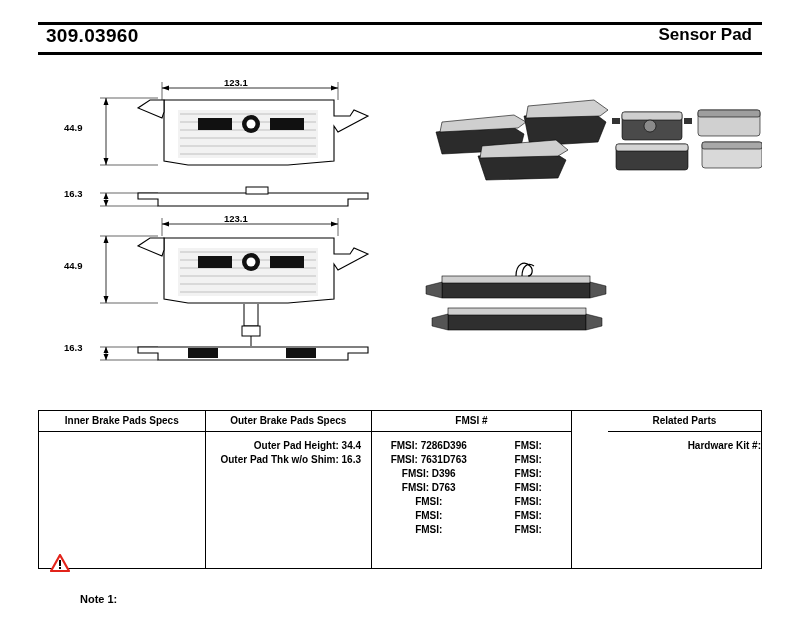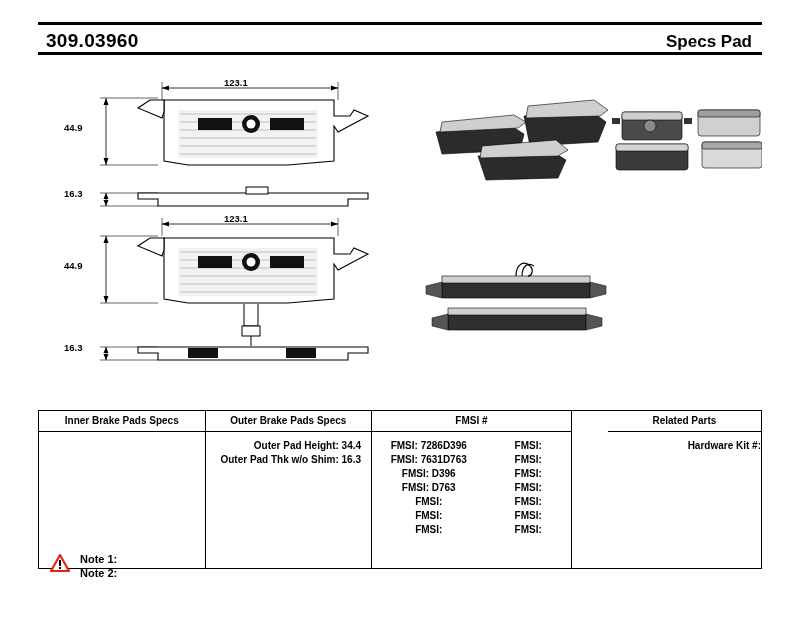--- a/index.html
+++ b/index.html
@@ -25,21 +25,21 @@
   
   .header {
     position: absolute;
     left: 38px;
     top: 22px;
     width: 724px;
     height: 33px;
     border-top: 3px solid #000;
     border-bottom: 3px solid #000;
     display: flex;
-    align-items: flex-end;
+    align-items: flex-start;
     justify-content: space-between;
     box-sizing: border-box;
   }
   .header .part-number {
     font-size: 19px;
     font-weight: bold;
     letter-spacing: 0.3px;
     padding-left: 8px;
   }
   .header .doc-type {
@@ -142,30 +142,31 @@
     left: 50px;
     top: 552px;
     display: flex;
     align-items: flex-start;
   }
   .warn-icon { margin-right: 10px; margin-top: 2px; }
   .note-row {
     font-size: 11px;
     font-weight: bold;
     padding: 1px 0;
+    margin-top: 40px;
   }
 </style>
 </head>
 <body>
 
 <div class="page">
 
   <div class="header">
     <div class="part-number">309.03960</div>
-    <div class="doc-type">Specs Pad</div>
+    <div class="doc-type">Sensor Pad</div>
   </div>
 
   <div class="drawings">
 
     <div class="dim-label" style="left:186px; top:17px;">123.1</div>
     <div class="dim-label" style="left:26px; top:62px;">44.9</div>
     <div class="dim-label" style="left:26px; top:128px;">16.3</div>
     <div class="dim-label" style="left:186px; top:153px;">123.1</div>
     <div class="dim-label" style="left:26px; top:200px;">44.9</div>
     <div class="dim-label" style="left:26px; top:282px;">16.3</div>

